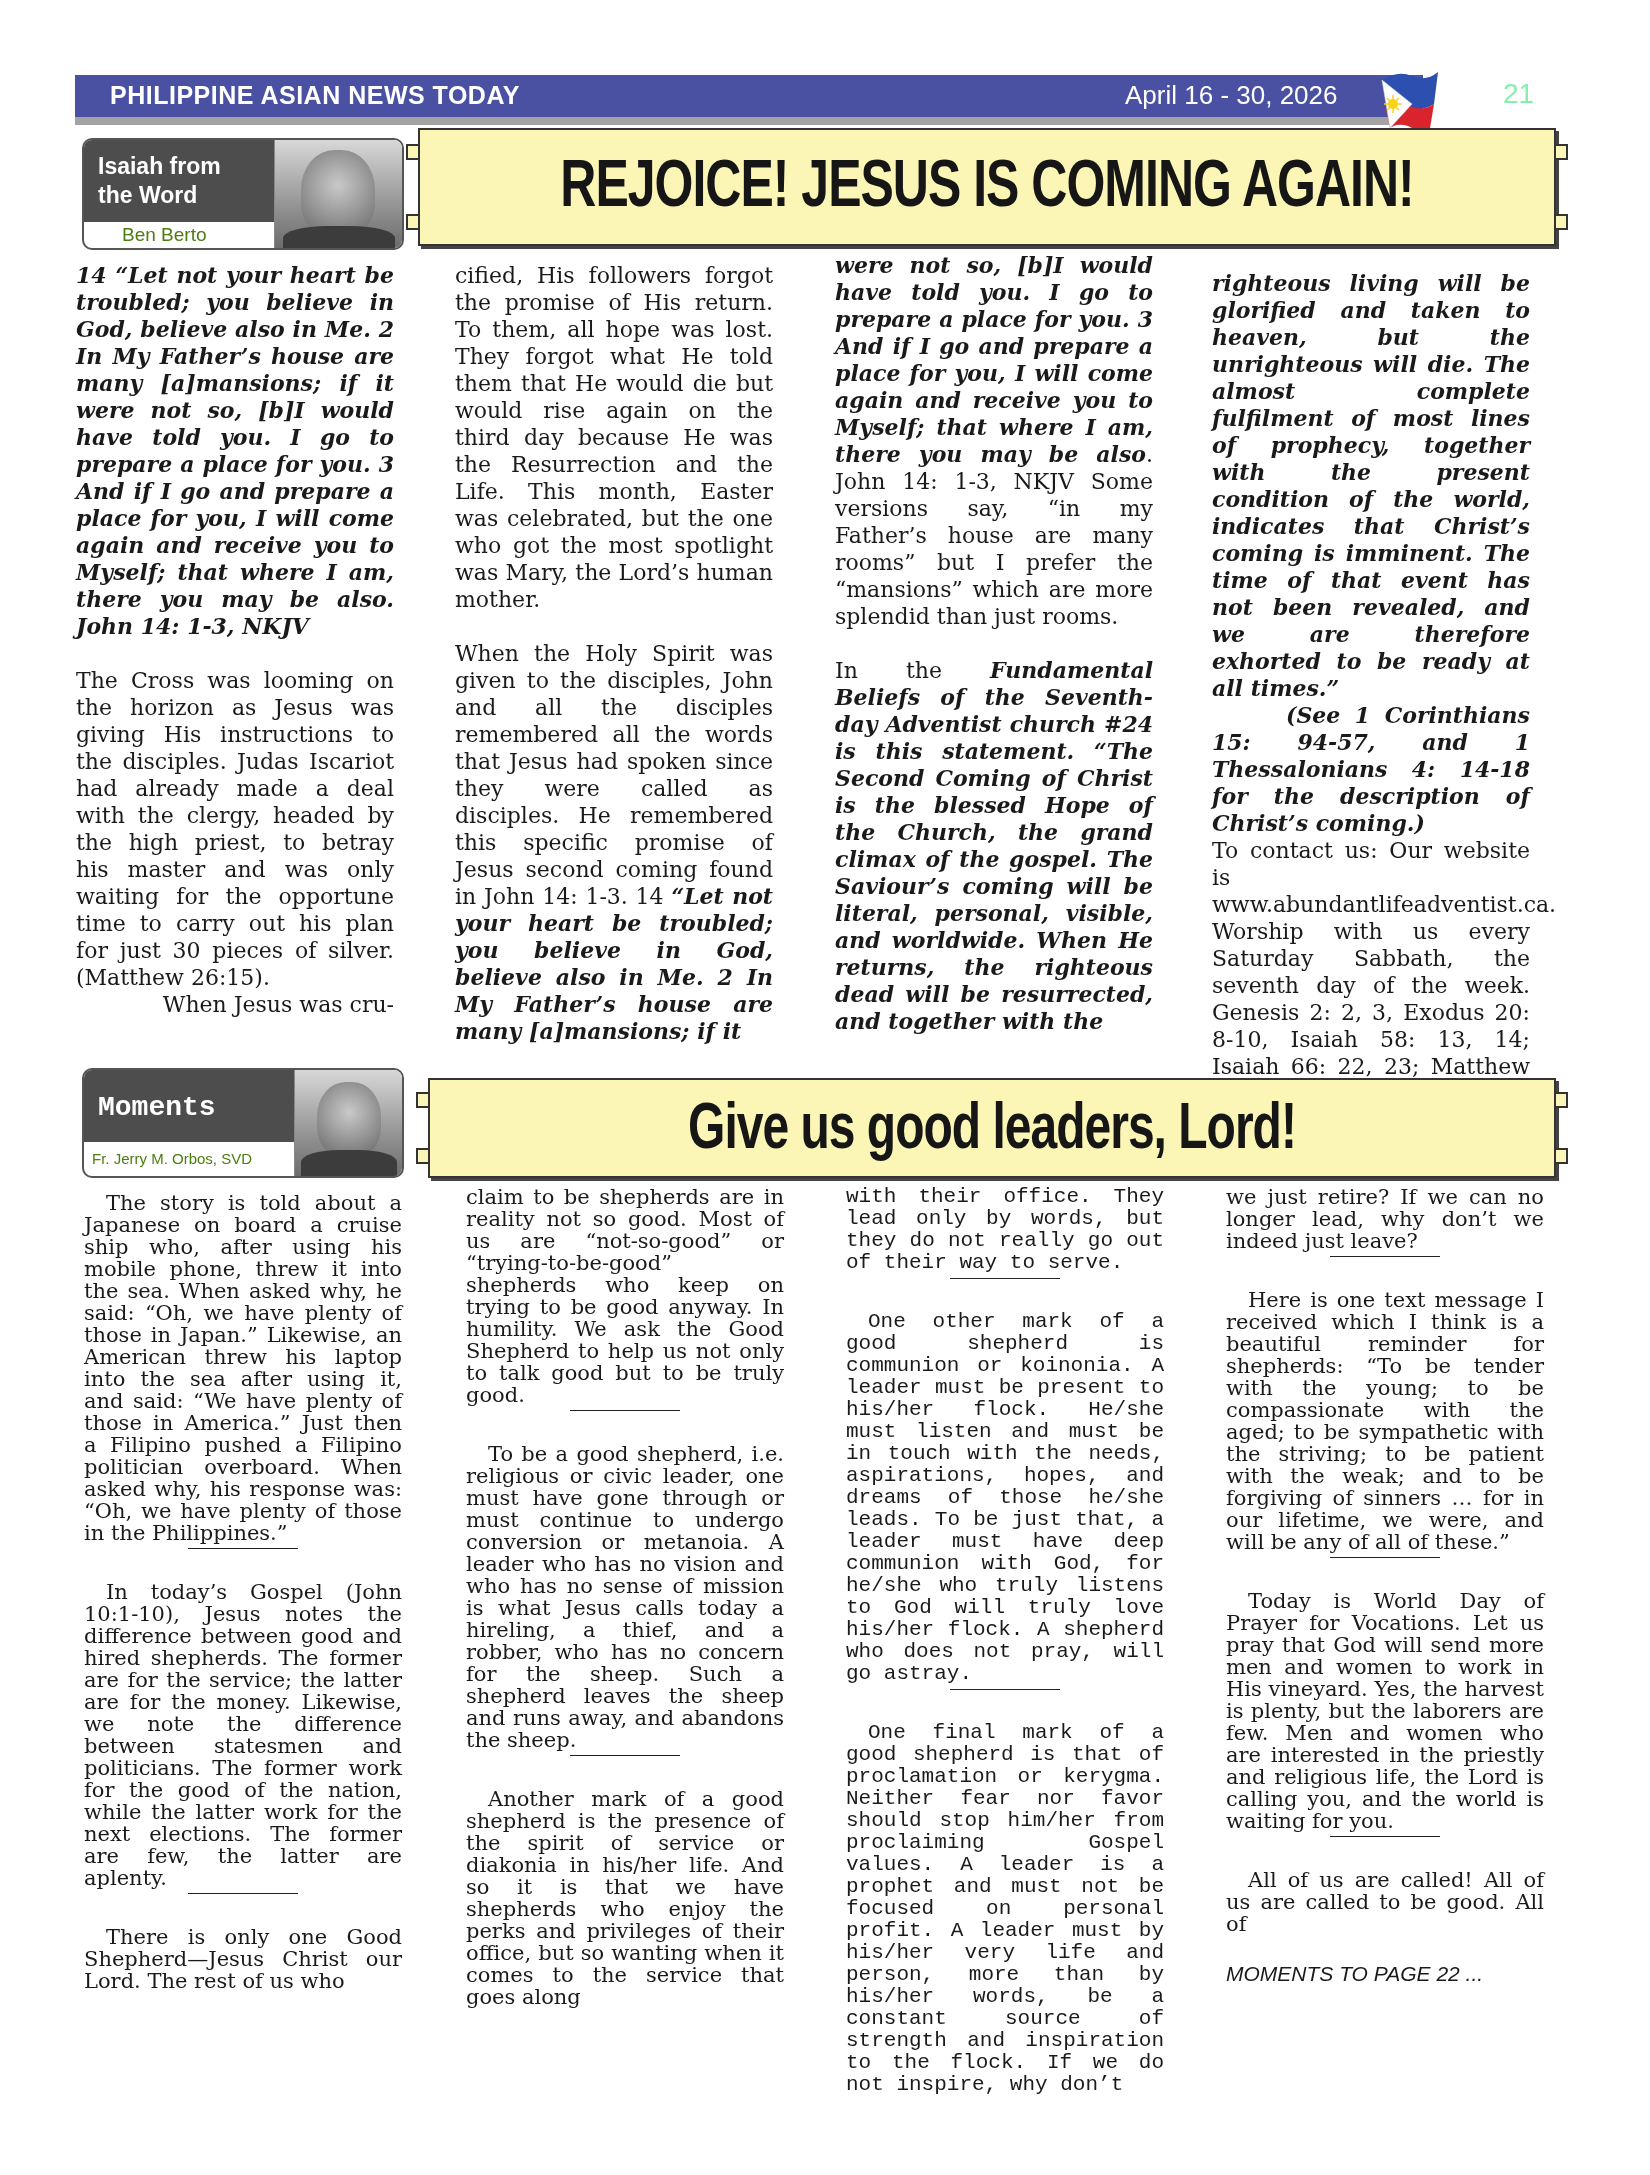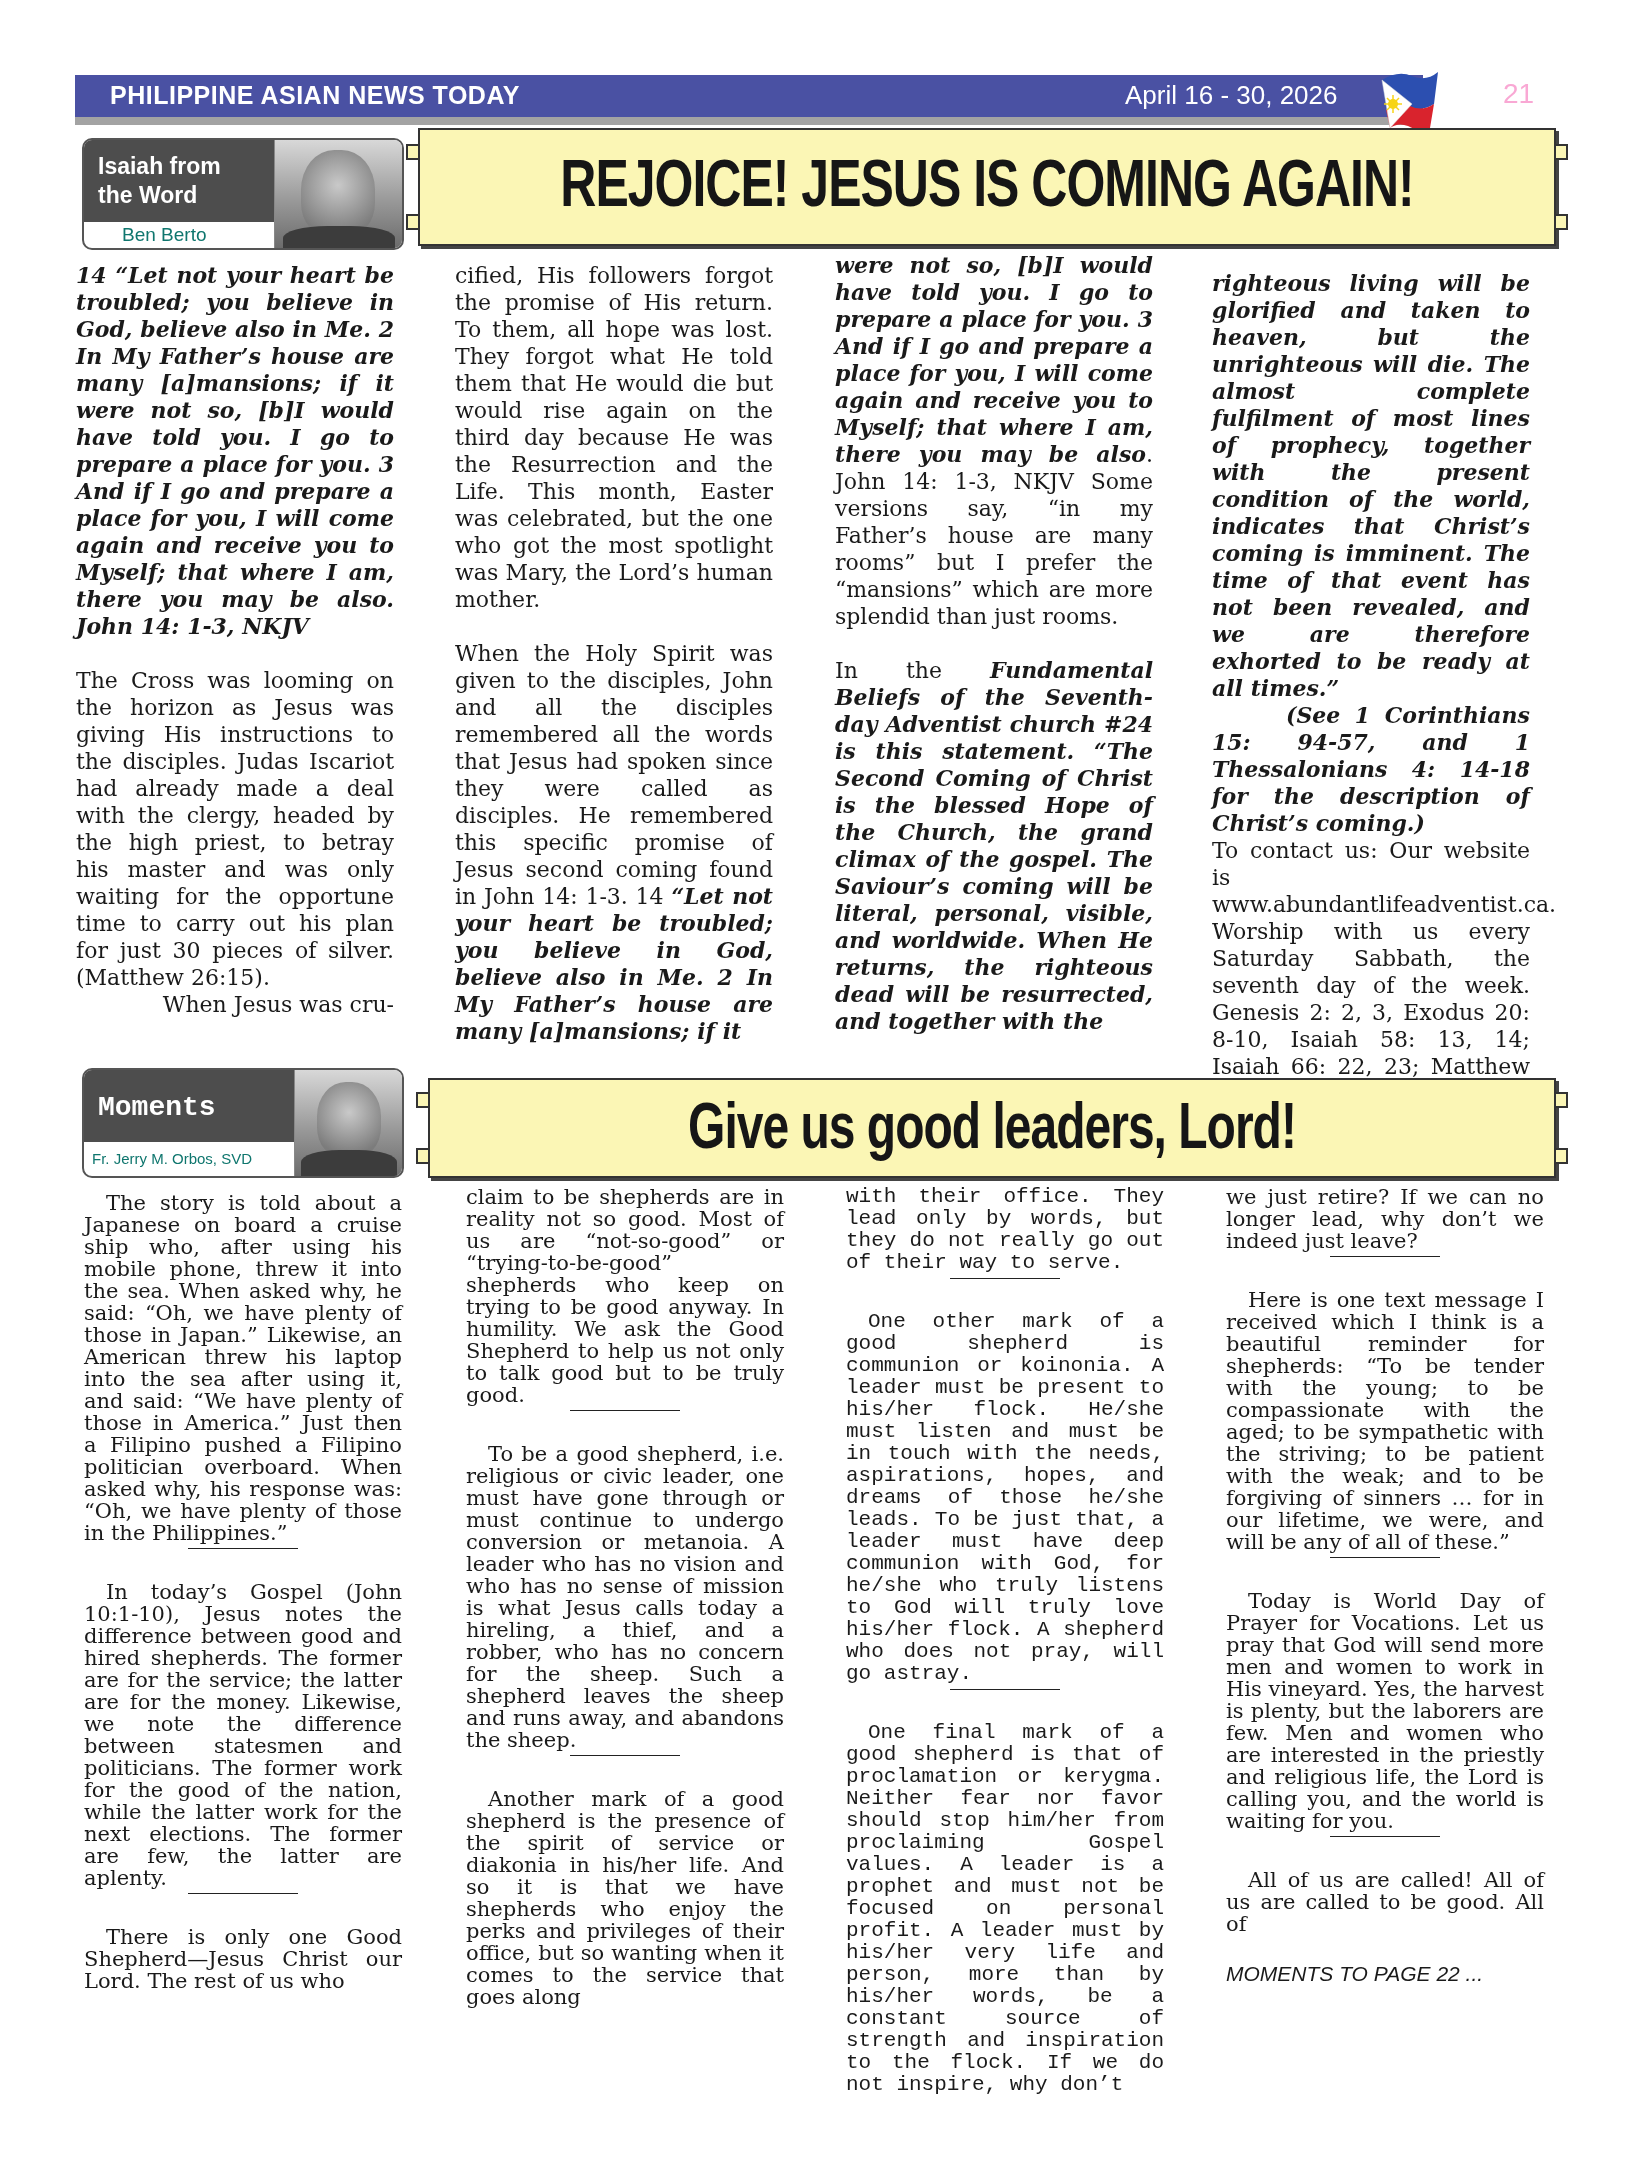--- a/index.html
+++ b/index.html
@@ -2,28 +2,28 @@
 <html><head>
 <meta charset="utf-8">
 <style>
   html, body { margin:0; padding:0; background:#ffffff; }
   body { width:1650px; height:2175px; position:relative; overflow:hidden; font-family:"DejaVu Serif", serif; color:#1a1a1a; }
 
   
   .masthead { position:absolute; left:75px; top:75px; width:1348px; height:42px; background:#4a51a3; border-bottom:8px solid #a3a3a3; }
   .masthead .paper { position:absolute; left:35px; top:6px; color:#fff; font-family:"Liberation Sans", sans-serif; font-weight:bold; font-size:25px; letter-spacing:0.5px; }
   .masthead .date { position:absolute; left:1050px; top:5px; color:#fff; font-family:"Liberation Sans", sans-serif; font-size:26px; }
-  .masthead .page { position:absolute; left:1428px; top:3px; color:#f9a8d4; font-family:"Liberation Sans", sans-serif; font-size:28px; }
+  .masthead .page { position:absolute; left:1428px; top:3px; color:#86efac; font-family:"Liberation Sans", sans-serif; font-size:28px; }
   .flag { position:absolute; left:1378px; top:66px; width:62px; height:64px; }
 
   
   .badge { position:absolute; background:#fff; border:2px solid #555; border-radius:10px; overflow:hidden; }
   .badge .dark { position:absolute; left:0; top:0; background:#4d4d4d; }
   .badge .title { position:absolute; color:#fff; font-family:"Liberation Sans", sans-serif; font-weight:bold; }
-  .badge .author { position:absolute; font-family:"Liberation Sans", sans-serif; color:#0f766e; }
+  .badge .author { position:absolute; font-family:"Liberation Sans", sans-serif; color:#4d7c0f; }
   .badge .photo { position:absolute; background:linear-gradient(180deg,#d8d8d8,#9a9a9a 55%,#6c6c6c); border-left:1px solid #888; }
   .photo .head { position:absolute; border-radius:45% 45% 40% 40%; background:radial-gradient(circle at 50% 40%, #c9c9c9, #7c7c7c 75%); }
   .photo .body { position:absolute; border-radius:40% 40% 0 0; background:#3c3c3c; }
 
   
   .banner { position:absolute; background:#fbf6b5; border:2px solid #333; box-shadow:3px 3px 0 #444; }
   .banner .notch { position:absolute; width:10px; height:12px; border:2px solid #333; background:#fbf6b5; }
   .banner h1 { margin:0; position:absolute; left:0; right:0; text-align:center; font-family:"Liberation Sans", sans-serif; font-weight:900; color:#161616; letter-spacing:-1px; transform:scaleY(1.35); transform-origin:center; }
 
   

